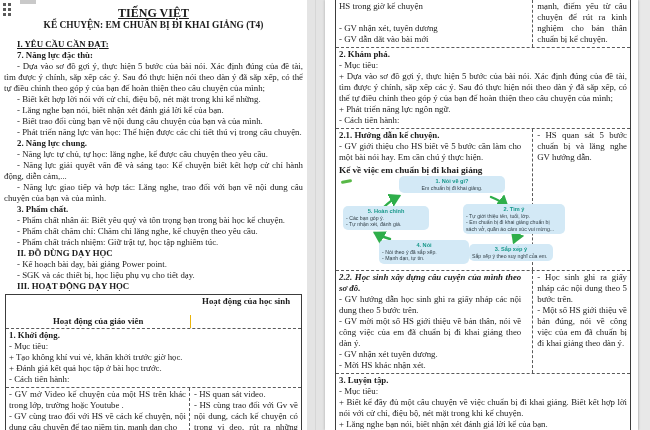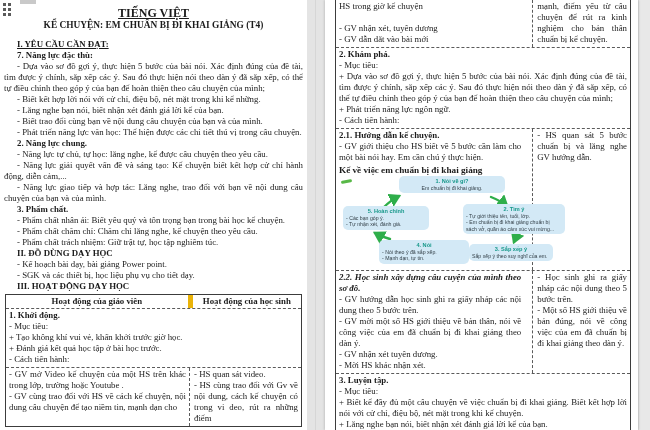--- a/index.html
+++ b/index.html
@@ -29,21 +29,21 @@
   .h0{font-weight:bold;line-height:11px;text-indent:13px;}
   .para > .ln{text-align:justify;text-indent:13px;min-height:11px;}
   .flat > .ln{text-align:justify;min-height:11px;}
 
   
   .tbl{border:1px solid #3c3c3c;margin:2px 1px 0 1px;}
   .trow{display:flex;}
   .dashb{border-bottom:1px dashed #5a5a5a;}
   .cellL{width:63%;padding:1px 3px 2px 3px;}
   .cellR{width:37%;padding:1px 3px 2px 4px;border-left:1px dashed #5a5a5a;}
-  .hdrL{width:63%;padding:1px 2px;border-right:5px solid #eab308;}
+  .hdrL{width:63%;padding:1px 2px;border-right:1px solid #eab308;margin-top:20px;}
   .hdrR{width:37%;padding:1px 2px;}
   .full{padding:1px 3px 2px 3px;}
   #pageR .cellL{width:67%;}
   #pageR .cellR{width:33%;margin-left:8px;}
   #pageR .tbl{border-top:none;margin:0 7px 0 10px;}
   .ct{font-weight:bold;}
 
   
   .diagwrap{position:relative;height:104px;margin-top:1px;z-index:3;}
   .diagtitle{position:relative;text-align:left;font-weight:bold;font-size:9.2px;line-height:12px;}

